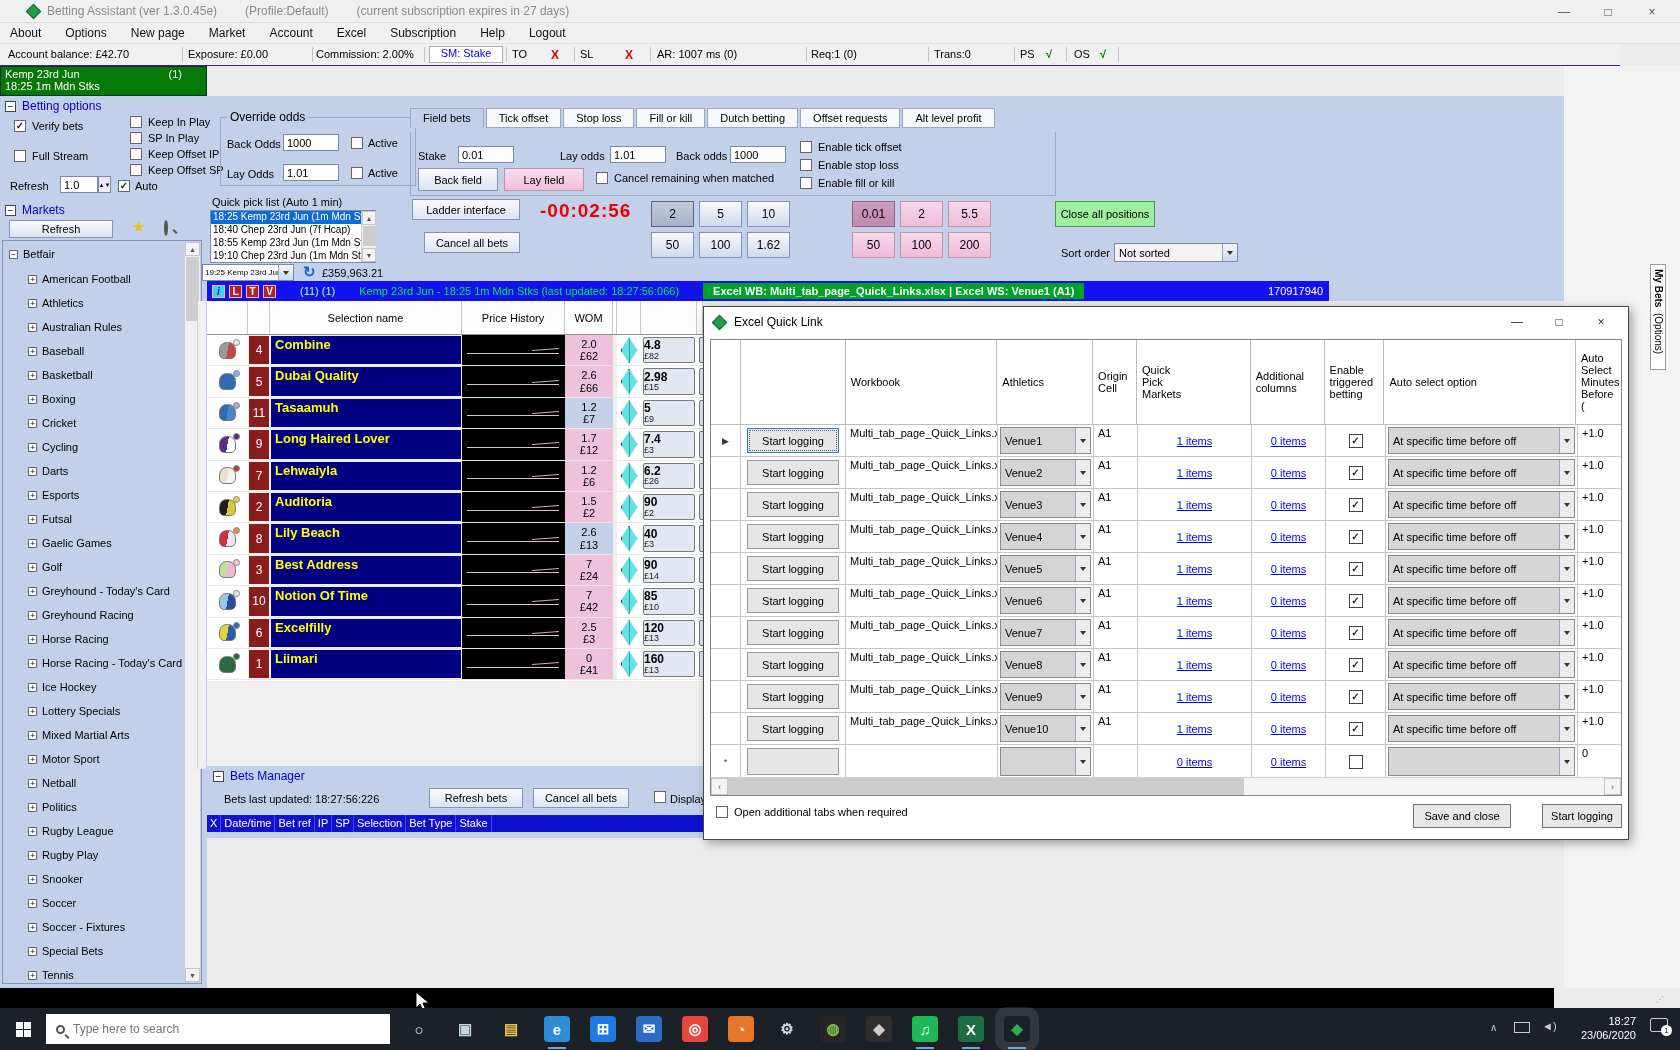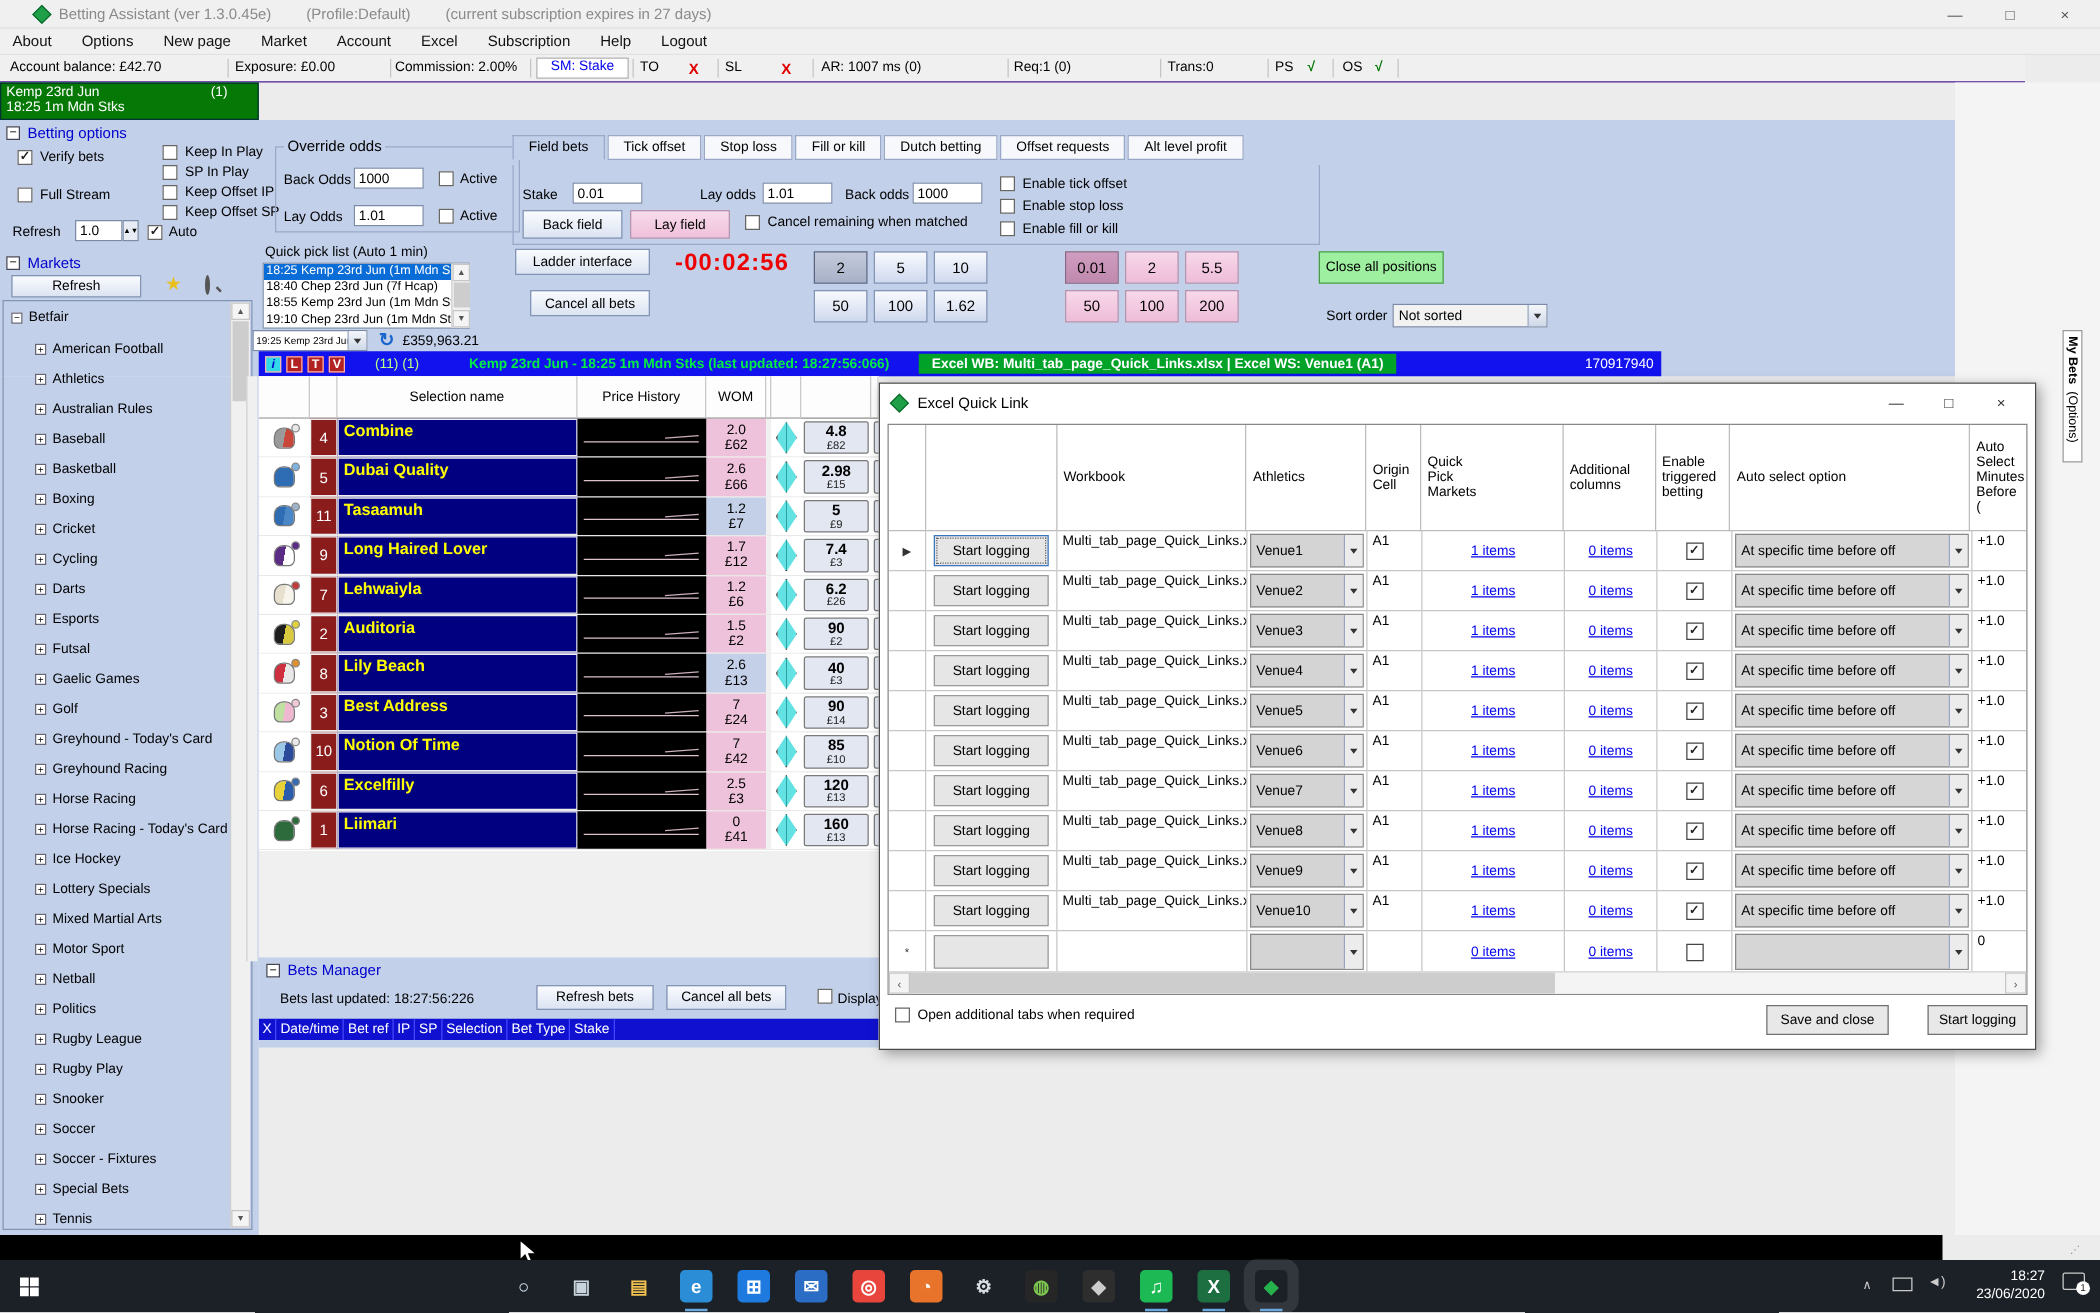--- a/index.html
+++ b/index.html
@@ -76,21 +76,21 @@
 .c-name{width:192px;background:#000080;color:#ffff00;font-weight:bold;font-size:13px;display:flex;align-items:flex-start;padding:1px 0 0 4px;flex:none;border:1px solid #f0f0f0;white-space:nowrap;overflow:hidden}
 .c-chart{width:103px;background:#000;flex:none;position:relative}
 .c-chart::after{content:"";position:absolute;left:5%;right:6%;top:58%;height:1px;background:#dcc0ce}
 .c-chart::before{content:"";position:absolute;right:6%;width:26%;top:47%;height:1px;background:#cbaebc;transform:rotate(-4deg)}
 .c-wom{width:48px;flex:none;display:flex;flex-direction:column;align-items:center;justify-content:center;line-height:1.1;font-size:11px}
 .c-wom.pink{background:#eec2da}.c-wom.blue{background:#c4d0e8}
 .c-sp{width:4px;background:#f0f0f0;flex:none}
 .c-dia{width:24px;flex:none;display:flex;align-items:center;justify-content:center;background:#fff}
 .dia{width:17px;height:26px;background:linear-gradient(90deg,#62e2e2 47%,#2e9e9e 47%,#2e9e9e 53%,#62e2e2 53%);clip-path:polygon(50% 0,100% 50%,50% 100%,0 50%);border:1px solid #333}
 .c-price{width:56px;flex:none;padding:2px}
-.pbox{width:100%;height:100%;background:#e2e7f2;border:1px solid #7a7a7a;border-radius:2px;display:flex;flex-direction:column;align-items:center;justify-content:center;line-height:1.05}
+.pbox{width:100%;height:100%;background:#e2e7f2;border:1px solid #7a7a7a;border-radius:2px;display:flex;flex-direction:column;align-items:flex-start;justify-content:center;line-height:1.05}
 .pbox b{font-size:12px}.pbox i{font-style:normal;font-size:9px;color:#222}
 .c-lay{width:60px;flex:none;padding:2px}
 
 .bets{left:207px;top:766px;width:496px;height:72px;background:#c2d0ea;overflow:hidden}
 .bethead{display:flex;height:17px;background:#1010d0;color:#fff;position:absolute;left:0;top:49px;width:496px}
 .bethead>div{border-right:1px solid #4646ff;padding:2px 3px;white-space:nowrap;overflow:hidden}
 
 .dialog{left:703px;top:306px;width:926px;height:534px;background:#fff;border:1px solid #484848;box-shadow:3px 3px 10px rgba(0,0,0,.35)}
 .dtitle{height:30px;display:flex;align-items:center;padding-left:10px;gap:9px;font-size:12px}
 .dwin{position:absolute;right:8px;top:4px;display:flex;gap:4px}
@@ -545,21 +545,21 @@
           <span class="mbtn r-btn">L</span>
         </span>
         <span class="">
           <span class="mbtn r-btn">T</span>
         </span>
         <span class="">
           <span class="mbtn r-btn">V</span>
         </span>
       </span>
     <span style="color:#b8ff88;margin-left:20px">(11) (1)</span>
-    <span style="color:#00ee44;font-weight:bold;margin-left:40px">Kemp  23rd Jun - 18:25 1m Mdn Stks (last updated: 18:27:56:066)</span>
+    <span style="color:#00ee44;font-weight:normal;margin-left:24px">Kemp  23rd Jun - 18:25 1m Mdn Stks (last updated: 18:27:56:066)</span>
     <span style="background:#00a228;color:#fff;font-weight:bold;padding:2px 10px;margin-left:24px">Excel WB: Multi_tab_page_Quick_Links.xlsx | Excel WS: Venue1 (A1)</span>
     <span style="margin-left:auto;padding-right:6px">170917940</span>
   </div>
 
   
   <div class="abs vscroll" style="left:197px;top:301px;width:9px;height:468px"></div>
 
   
   <div class="abs grid">
     <div class="ghead">
@@ -1329,20 +1329,24 @@
   
   <div class="abs taskbar"></div>
   <div class="abs" style="left:0;top:1008px;width:46px;height:42px;display:flex;align-items:center;justify-content:center">
       <span class="winlogo">
         <i></i>
         <i></i>
         <i></i>
         <i></i>
       </span>
     </div>
+  <div class="abs search">
+    <span class="mag"></span>
+    <input placeholder="Type here to search" style="">
+  </div>
   <div class="tbicons">
 
   <span class="tb-slot">
         <span class="tb-icon" style="--fg: #d8e6f2; --bg: none;">○</span>
       </span>
       <span class="tb-slot">
         <span class="tb-icon" style="--fg: #c8d4dc; --bg: none;">▣</span>
       </span>
       <span class="tb-slot">
         <span class="tb-icon" style="--fg: #f0c050; --bg: none;">▤</span>

